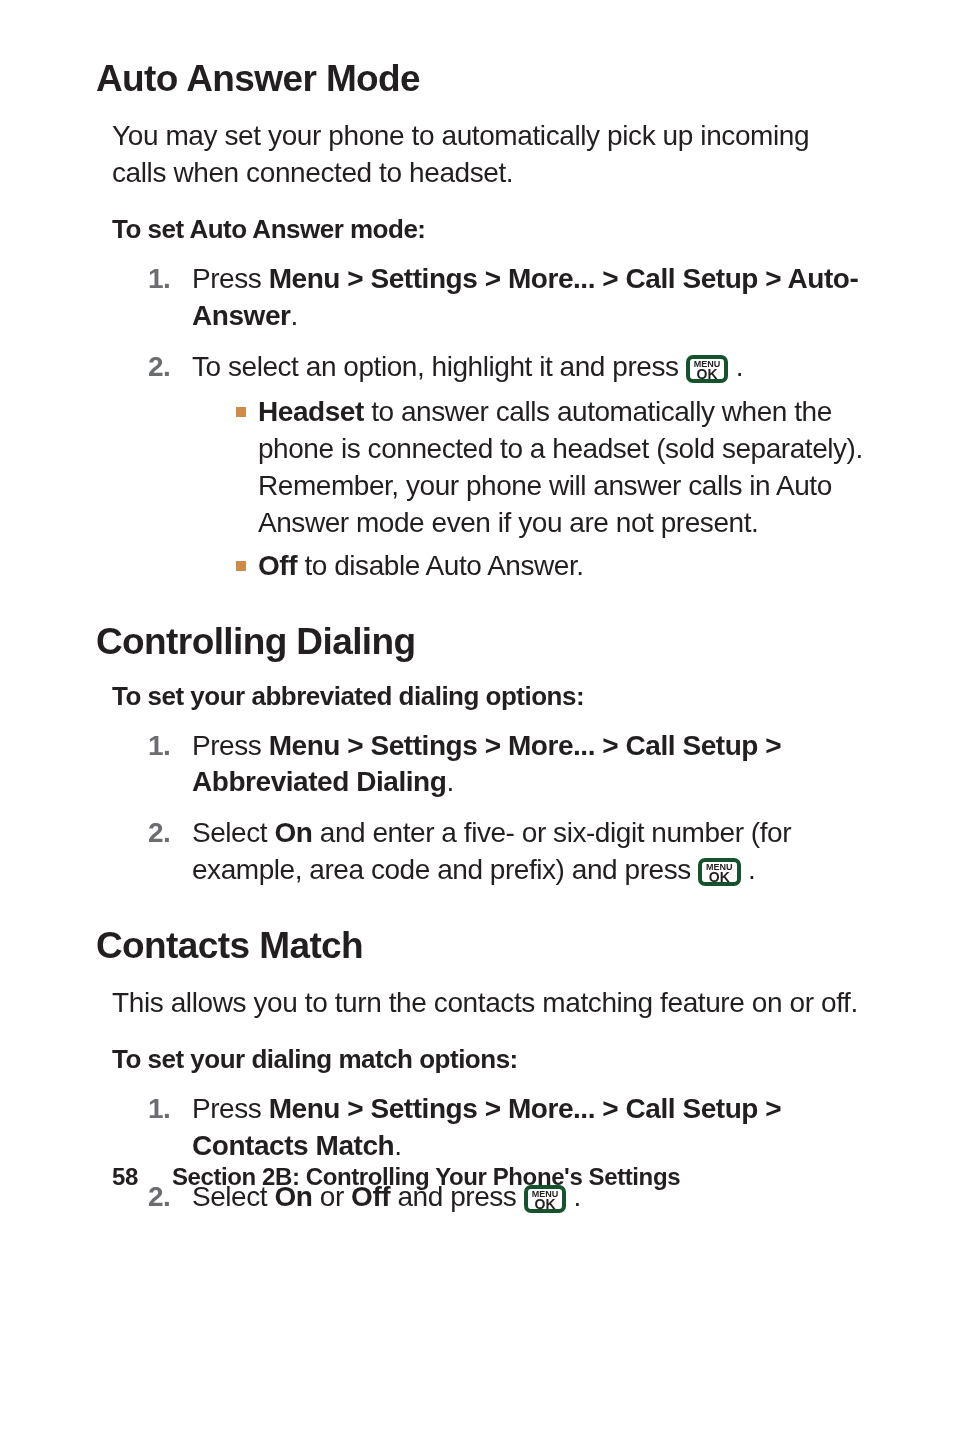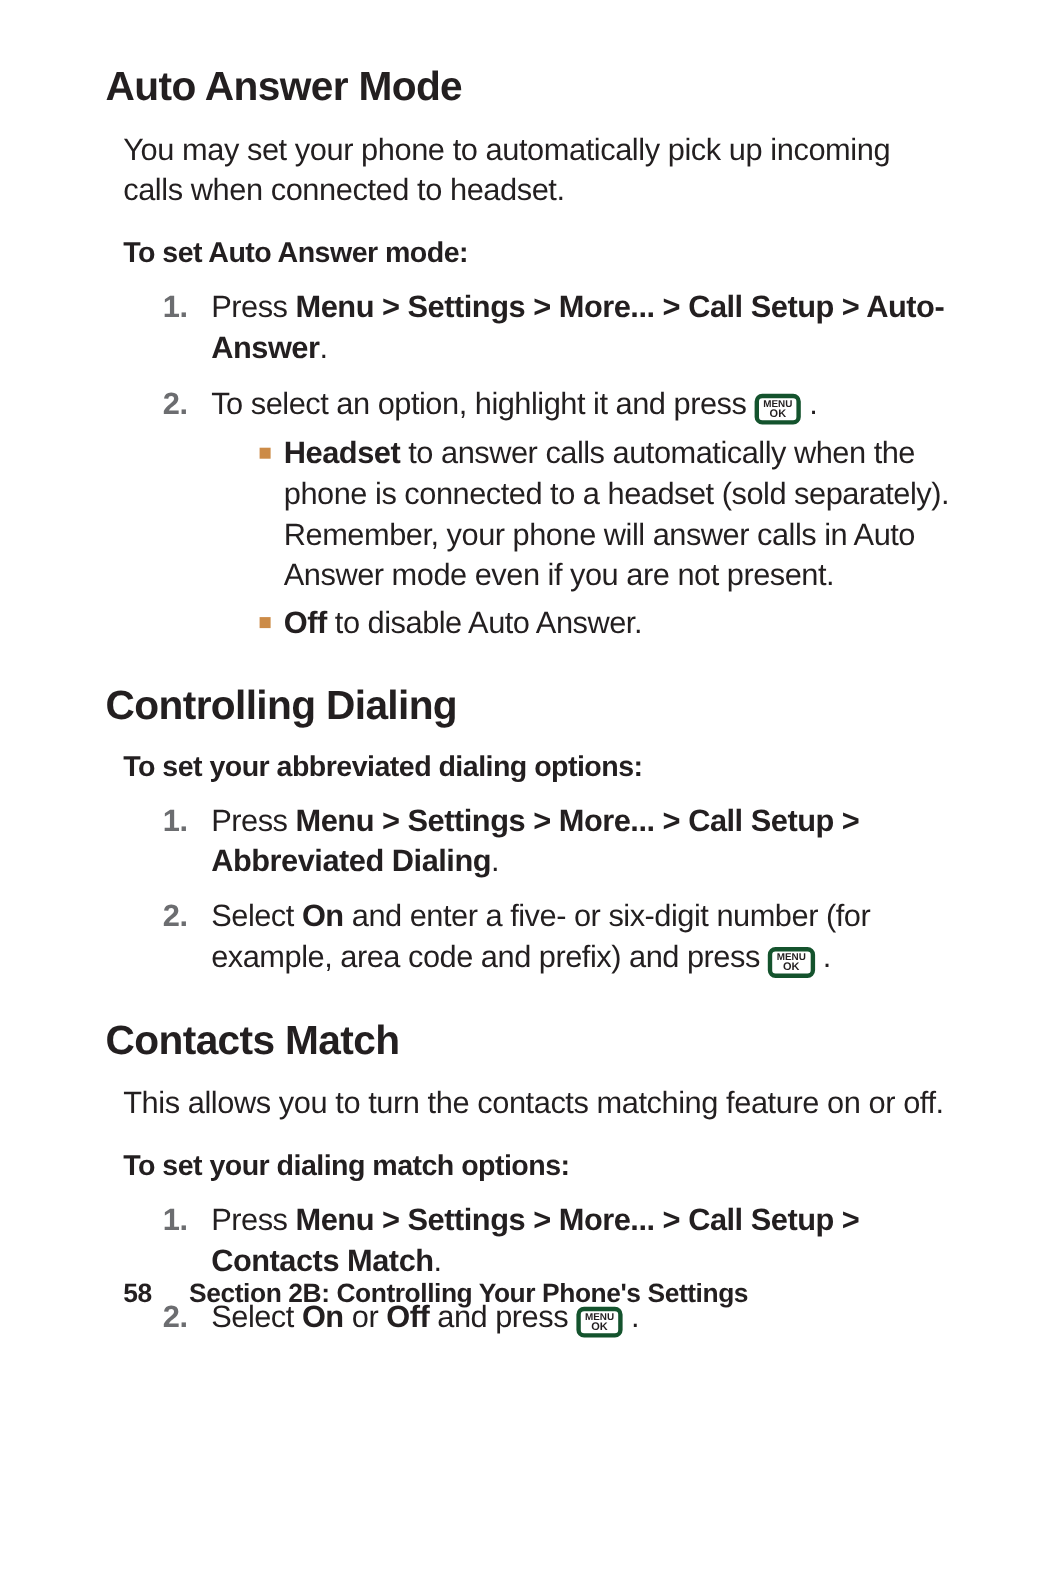--- a/index.html
+++ b/index.html
@@ -90,21 +90,21 @@
     border-radius: 7px;
     padding: 1px 4px 0 4px;
     font-size: 9px;
     line-height: 9px;
     font-weight: 600;
     text-align: center;
     letter-spacing: 0;
     font-family: Arial, sans-serif;
   }
   .key .ln1 { display: block; }
-  .key .ln2 { display: block; font-size: 10px; line-height: 10px; }
+  .key .ln2 { display: block; font-size: 14px; line-height: 10px; }
   .footer {
     position: absolute;
     left: 112px;
     bottom: 70px;
     font-size: 24px;
     font-weight: 700;
     letter-spacing: -0.4px;
     text-align: center;
   }
   .footer .pnum { margin-right: 34px; }

